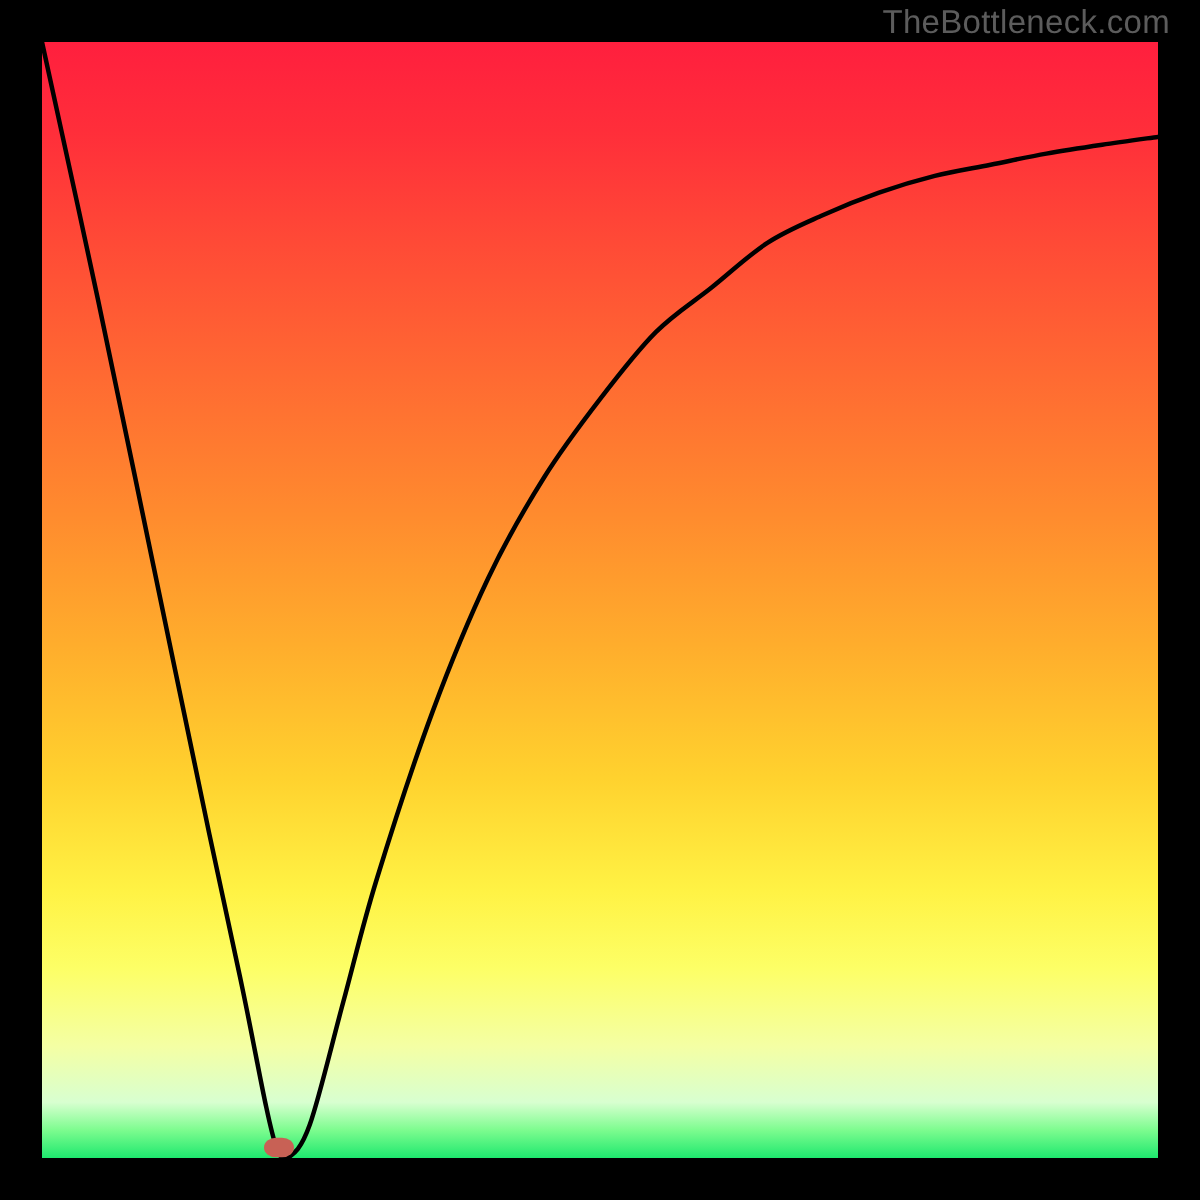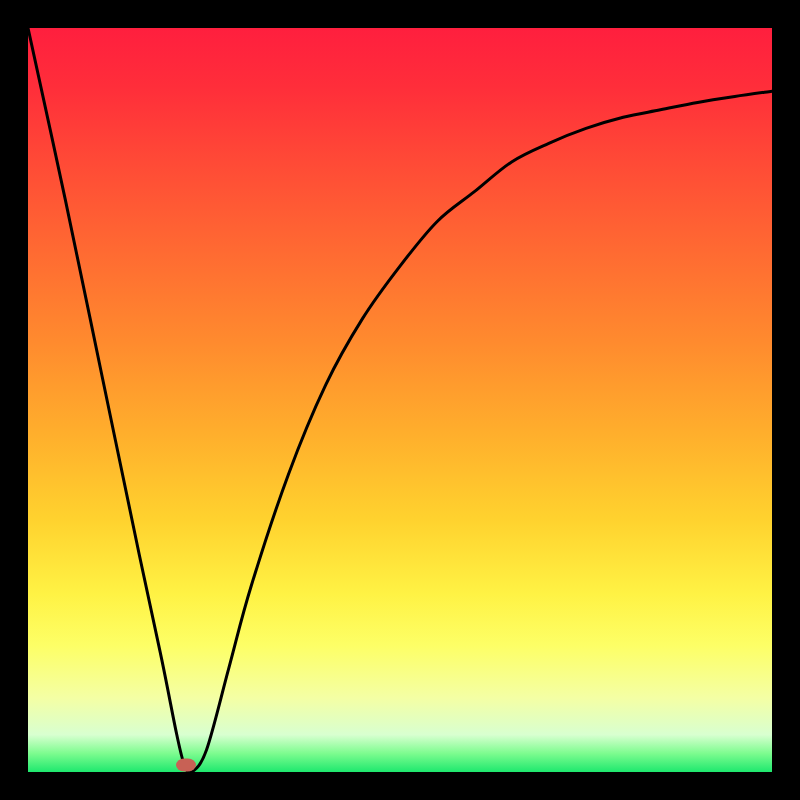--- a/index.html
+++ b/index.html
@@ -74,20 +74,21 @@
     background: #c86155;
     z-index: 15;
     transform: translate(-50%, -50%);
   }
 </style>
 </head>
 <body>
 
 <div class="frame">
 
+  <div class="watermark">TheBottleneck.com</div>
 
   <div class="plot-area">
     <div class="gradient"></div>
 
     <svg class="curve-svg" viewBox="0 0 744 744" preserveAspectRatio="none">
       <path fill="none" stroke="#000" stroke-width="3" stroke-linecap="round" d="M 0.00 0.00 C 6.20 28.52, 24.80 112.84, 37.20 171.12 C 49.60 229.40, 62.00 290.16, 74.40 349.68 C 86.80 409.20, 101.68 481.12, 111.60 528.24 C 121.52 575.36, 127.72 602.64, 133.92 632.40 C 140.12 662.16, 145.08 689.44, 148.80 706.80 C 152.52 724.16, 153.76 730.36, 156.24 736.56 C 158.72 742.76, 159.96 746.48, 163.68 744.00 C 167.40 741.52, 172.36 739.04, 178.56 721.68 C 184.76 704.32, 193.44 667.12, 200.88 639.84 C 208.32 612.56, 213.28 590.24, 223.20 558.00 C 233.12 525.76, 248.00 479.88, 260.40 446.40 C 272.80 412.92, 285.20 383.16, 297.60 357.12 C 310.00 331.08, 322.40 310.00, 334.80 290.16 C 347.20 270.32, 359.60 254.20, 372.00 238.08 C 384.40 221.96, 396.80 205.84, 409.20 193.44 C 421.60 181.04, 434.00 173.60, 446.40 163.68 C 458.80 153.76, 471.20 141.98, 483.60 133.92 C 496.00 125.86, 508.40 120.90, 520.80 115.32 C 533.20 109.74, 545.60 104.78, 558.00 100.44 C 570.40 96.10, 582.80 92.38, 595.20 89.28 C 607.60 86.18, 620.00 84.32, 632.40 81.84 C 644.80 79.36, 657.20 76.63, 669.60 74.40 C 682.00 72.17, 694.40 70.31, 706.80 68.45 C 719.20 66.59, 737.80 64.11, 744.00 63.24"></path>
     </svg>
 
     <div class="marker" style="left: 21.2%; top: 99.1%;"></div>
   </div>

